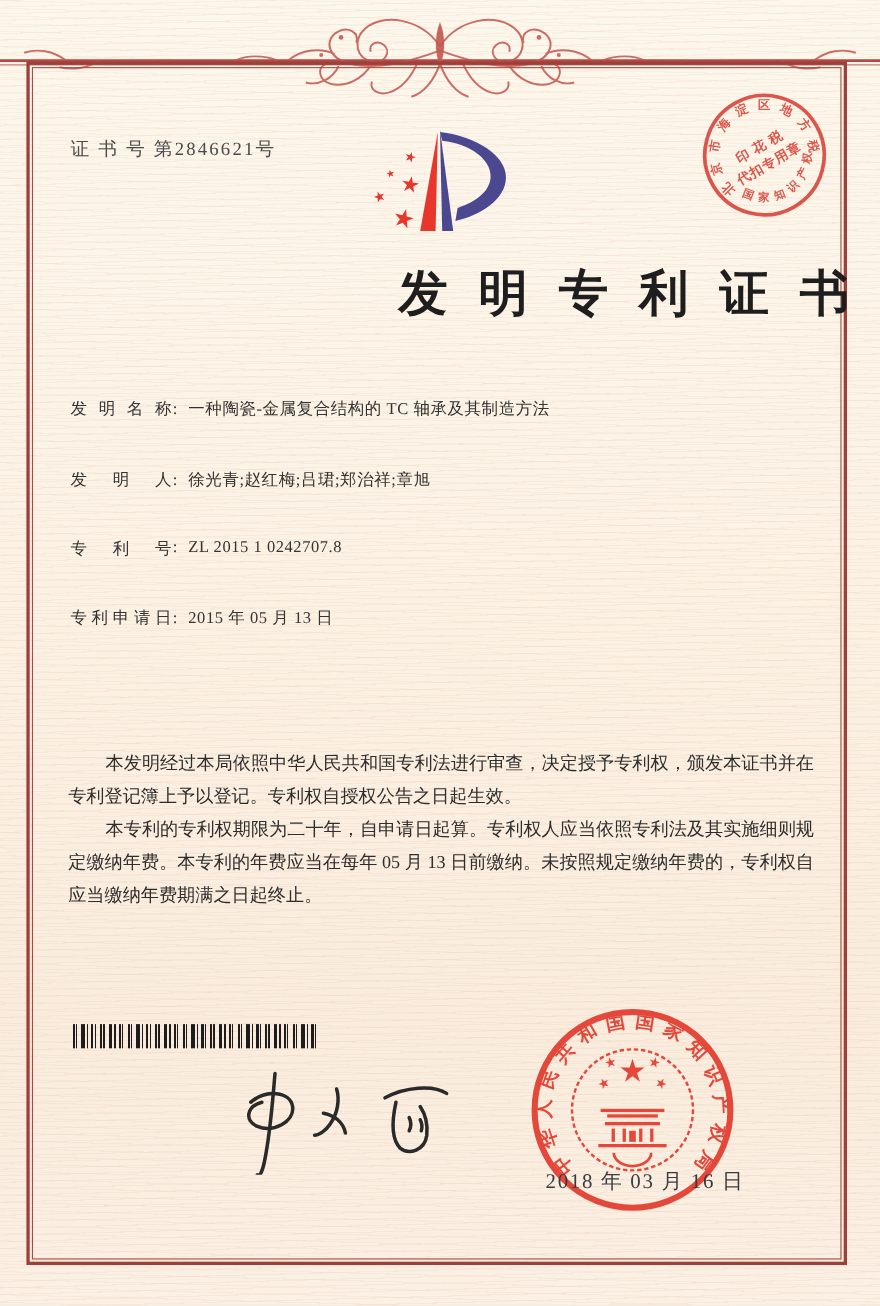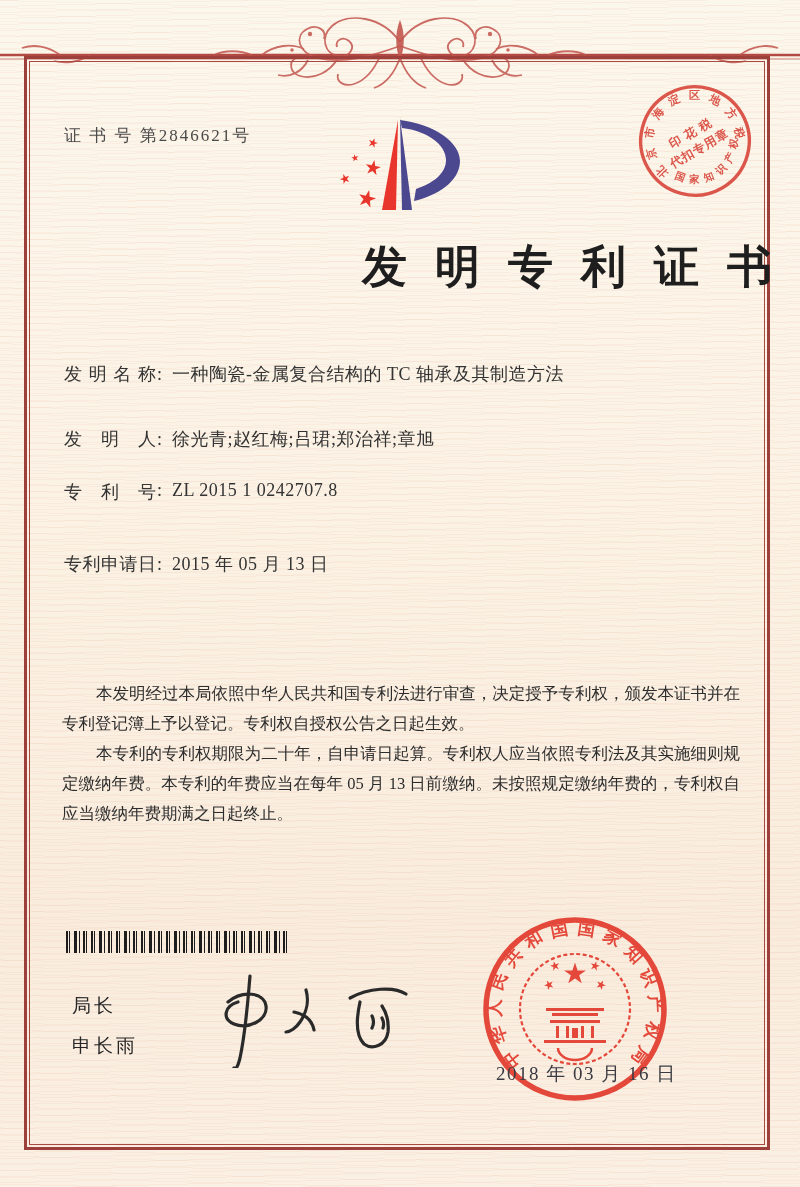--- a/index.html
+++ b/index.html
@@ -12,21 +12,21 @@
       linear-gradient(180deg,#fcf7ec 0%,#fbf2e4 45%,#f9ecdd 78%,#faf0e3 100%);
   }
   .ornament{position:absolute;left:0;top:0;}
   .frame{position:absolute;left:24px;top:56px;width:746px;height:1094px;
     border:3px solid #9d3f3a;box-sizing:border-box;}
   .frame-inner{position:absolute;inset:2px;border:1px solid #a84a42;}
   .cert-no{position:absolute;left:64px;top:124px;font-size:17px;letter-spacing:2px;color:#4a4a4a;}
   .logo{position:absolute;left:330px;top:98px;}
   .title{position:absolute;left:0;top:237px;width:100%;text-align:right;
     font-size:45px;font-weight:700;letter-spacing:28px;margin-right:-28px;color:#1e1e1e;}
-  .field-row{position:absolute;left:64px;font-size:18px;color:#333;white-space:nowrap;}
+  .field-row{position:absolute;left:64px;font-size:15px;color:#333;white-space:nowrap;}
   .flabel{display:inline-block;width:92px;text-align:justify;text-align-last:justify;vertical-align:top;}
   .fcolon{display:inline-block;margin:0 10px 0 1px;}
   .fvalue{letter-spacing:.5px;}
   .paras{position:absolute;left:62px;top:679px;width:678px;font-size:16.5px;line-height:30px;color:#2d2d2d;text-align:justify;}
   .paras p{margin:0;text-indent:34px;}
   .barcode{position:absolute;left:66px;top:931px;width:224px;height:22px;
     background:repeating-linear-gradient(90deg,#1d1d1d 0 2px,transparent 2px 3px,#1d1d1d 3px 4px,transparent 4px 8px,#1d1d1d 8px 11px,transparent 11px 13px,#1d1d1d 13px 14px,transparent 14px 17px,#1d1d1d 17px 19px,transparent 19px 20px,#1d1d1d 20px 21px,transparent 21px 25px);}
   .director{position:absolute;left:72px;top:993px;font-size:19px;letter-spacing:3px;color:#262626;}
   .director div{margin-bottom:14px;}
   .signature{position:absolute;left:190px;top:968px;}
@@ -92,38 +92,34 @@
   </svg>
 
   <div class="title">发明专利证书</div>
 
   <div class="field-row" style="top:362px">
     <span class="flabel">发明名称</span><span class="fcolon">:</span><span class="fvalue">一种陶瓷-金属复合结构的 TC 轴承及其制造方法</span>
   </div>
   <div class="field-row" style="top:427px">
     <span class="flabel">发明人</span><span class="fcolon">:</span><span class="fvalue">徐光青;赵红梅;吕珺;郑治祥;章旭</span>
   </div>
-  <div class="field-row" style="top:480px">
+  <div class="field-row" style="top:490px">
     <span class="flabel">专利号</span><span class="fcolon">:</span><span class="fvalue">ZL 2015 1 0242707.8</span>
   </div>
   <div class="field-row" style="top:552px">
     <span class="flabel">专利申请日</span><span class="fcolon">:</span><span class="fvalue">2015 年 05 月 13 日</span>
   </div>
 
   <div class="paras">
     <p>本发明经过本局依照中华人民共和国专利法进行审查，决定授予专利权，颁发本证书并在专利登记簿上予以登记。专利权自授权公告之日起生效。</p>
     <p>本专利的专利权期限为二十年，自申请日起算。专利权人应当依照专利法及其实施细则规定缴纳年费。本专利的年费应当在每年 05 月 13 日前缴纳。未按照规定缴纳年费的，专利权自应当缴纳年费期满之日起终止。</p>
   </div>
 
   <div class="barcode"></div>
 
-  <div class="director">
-    <div>局长</div>
-    <div>申长雨</div>
-  </div>
 
   <svg class="signature" width="240" height="100" viewBox="0 0 240 100">
     <g fill="none" stroke="#2a2a2a" stroke-width="3.2" stroke-linecap="round" stroke-linejoin="round">
       <path d="M38,34 C52,22 74,24 76,38 C78,52 58,62 44,56 C32,51 34,38 48,34"></path>
       <path d="M60,8 C58,30 56,62 50,90 C48,98 46,102 44,100"></path>
       <path d="M116,22 C119,32 117,44 110,54 C106,60 100,64 96,64"></path>
       <path d="M104,44 C114,46 122,52 124,62"></path>
       <path d="M160,30 C178,20 204,18 216,26"></path>
       <path d="M170,34 C166,52 166,68 174,76 C182,82 196,78 198,64 C199,54 196,44 192,38"></path>
       <path d="M182,48 C184,52 184,56 182,60"></path>

